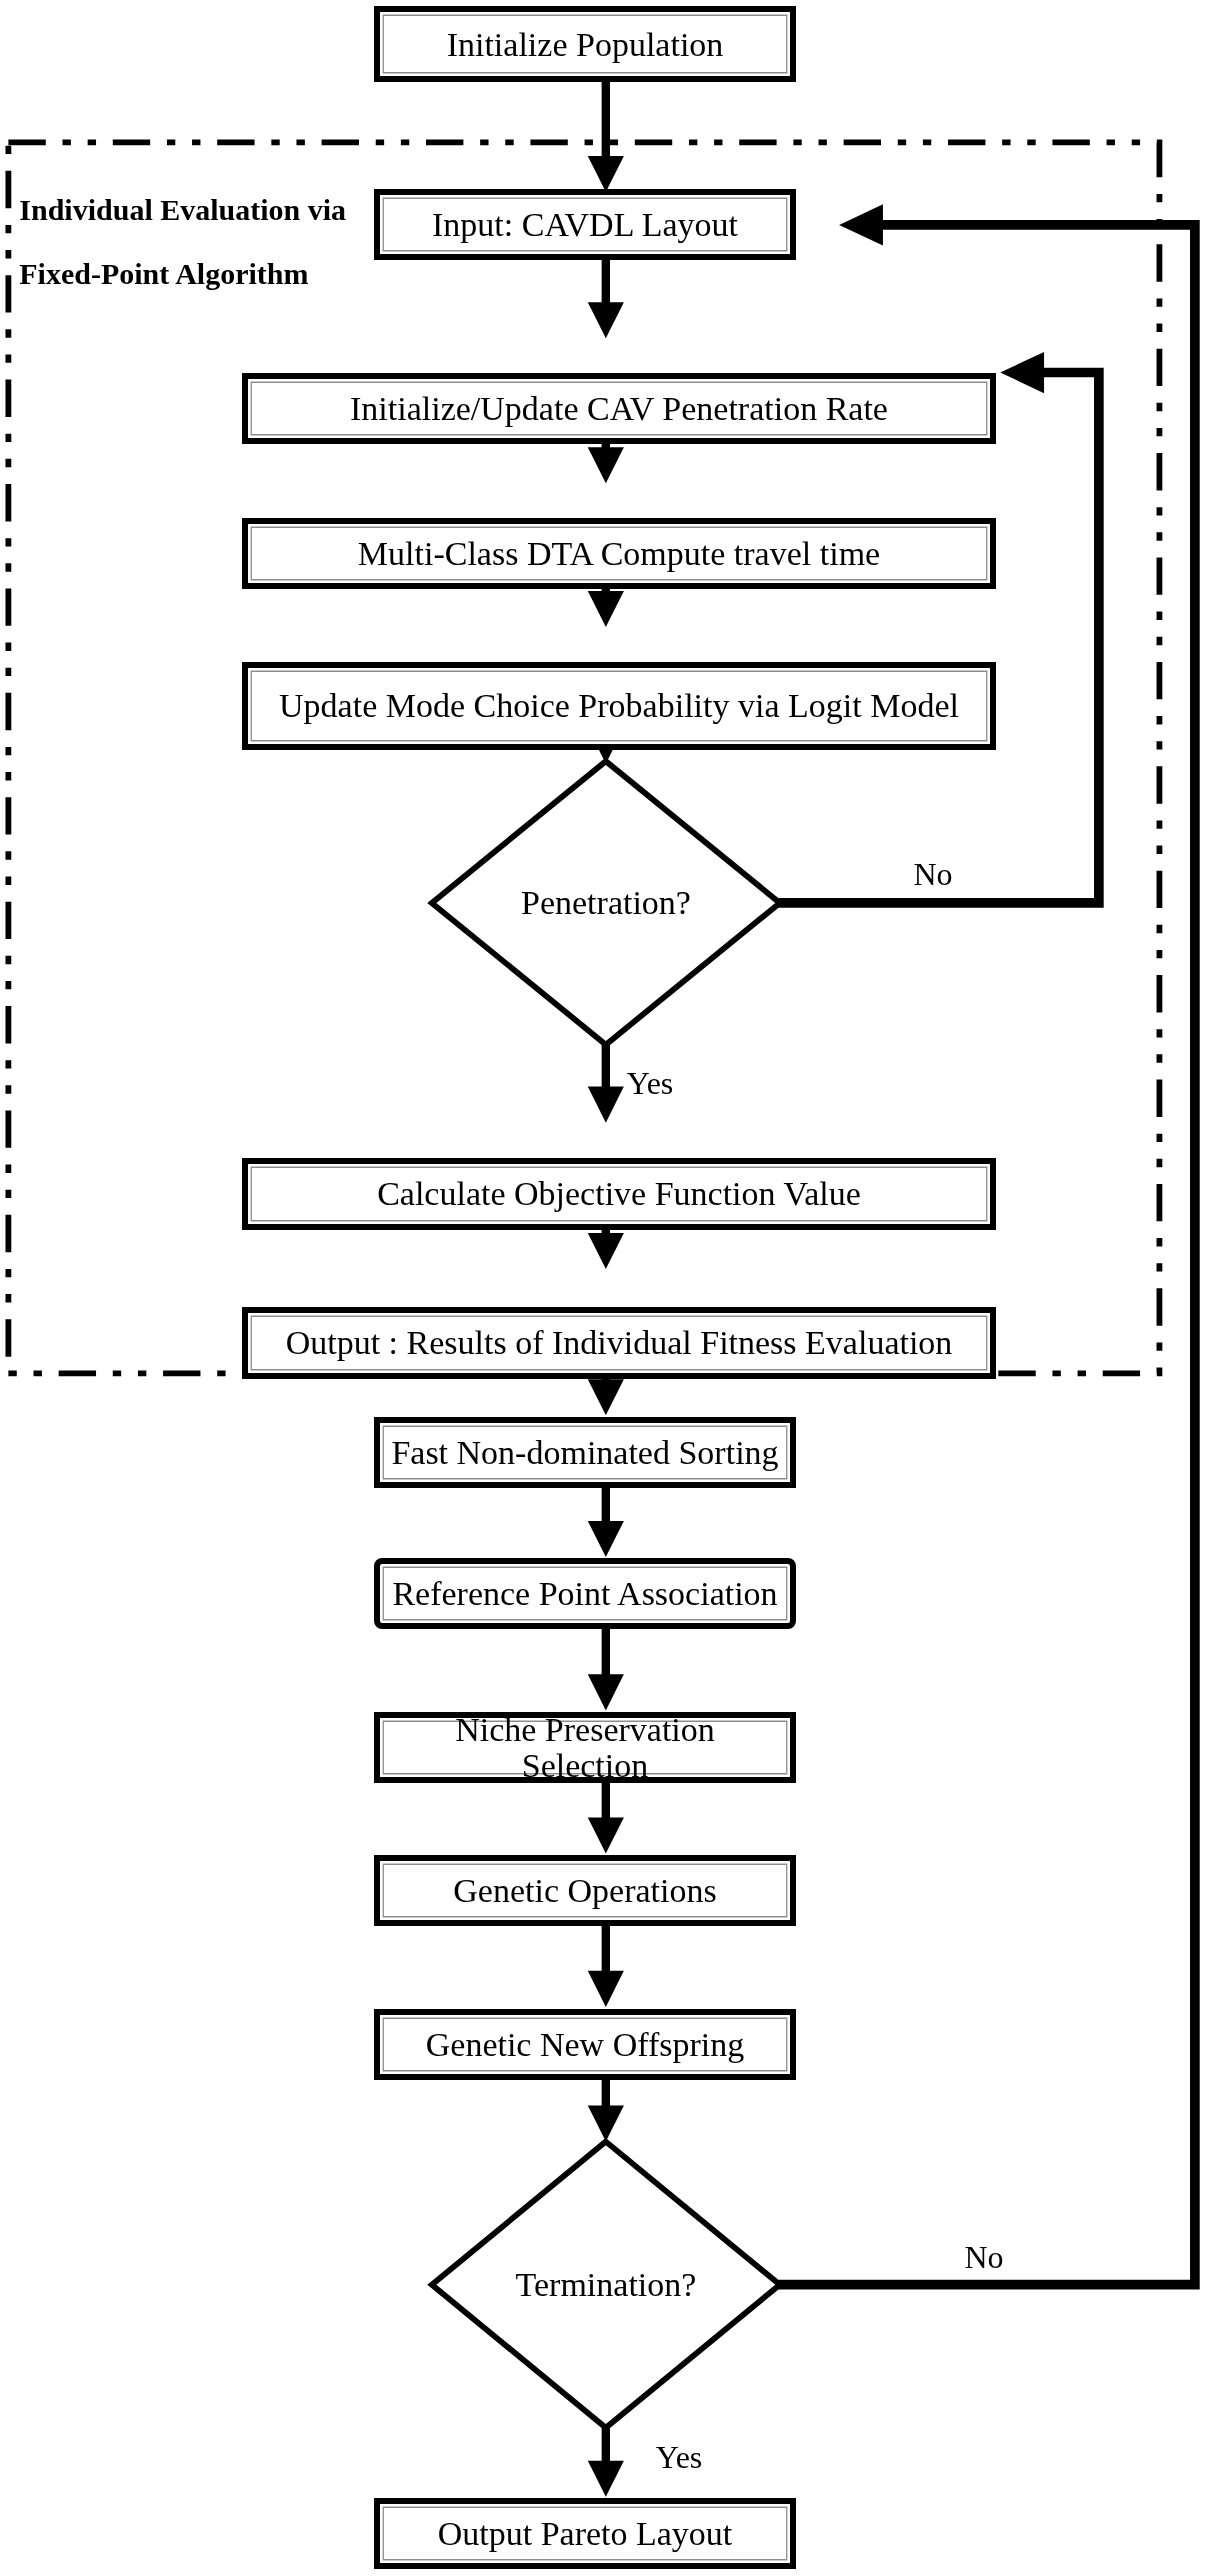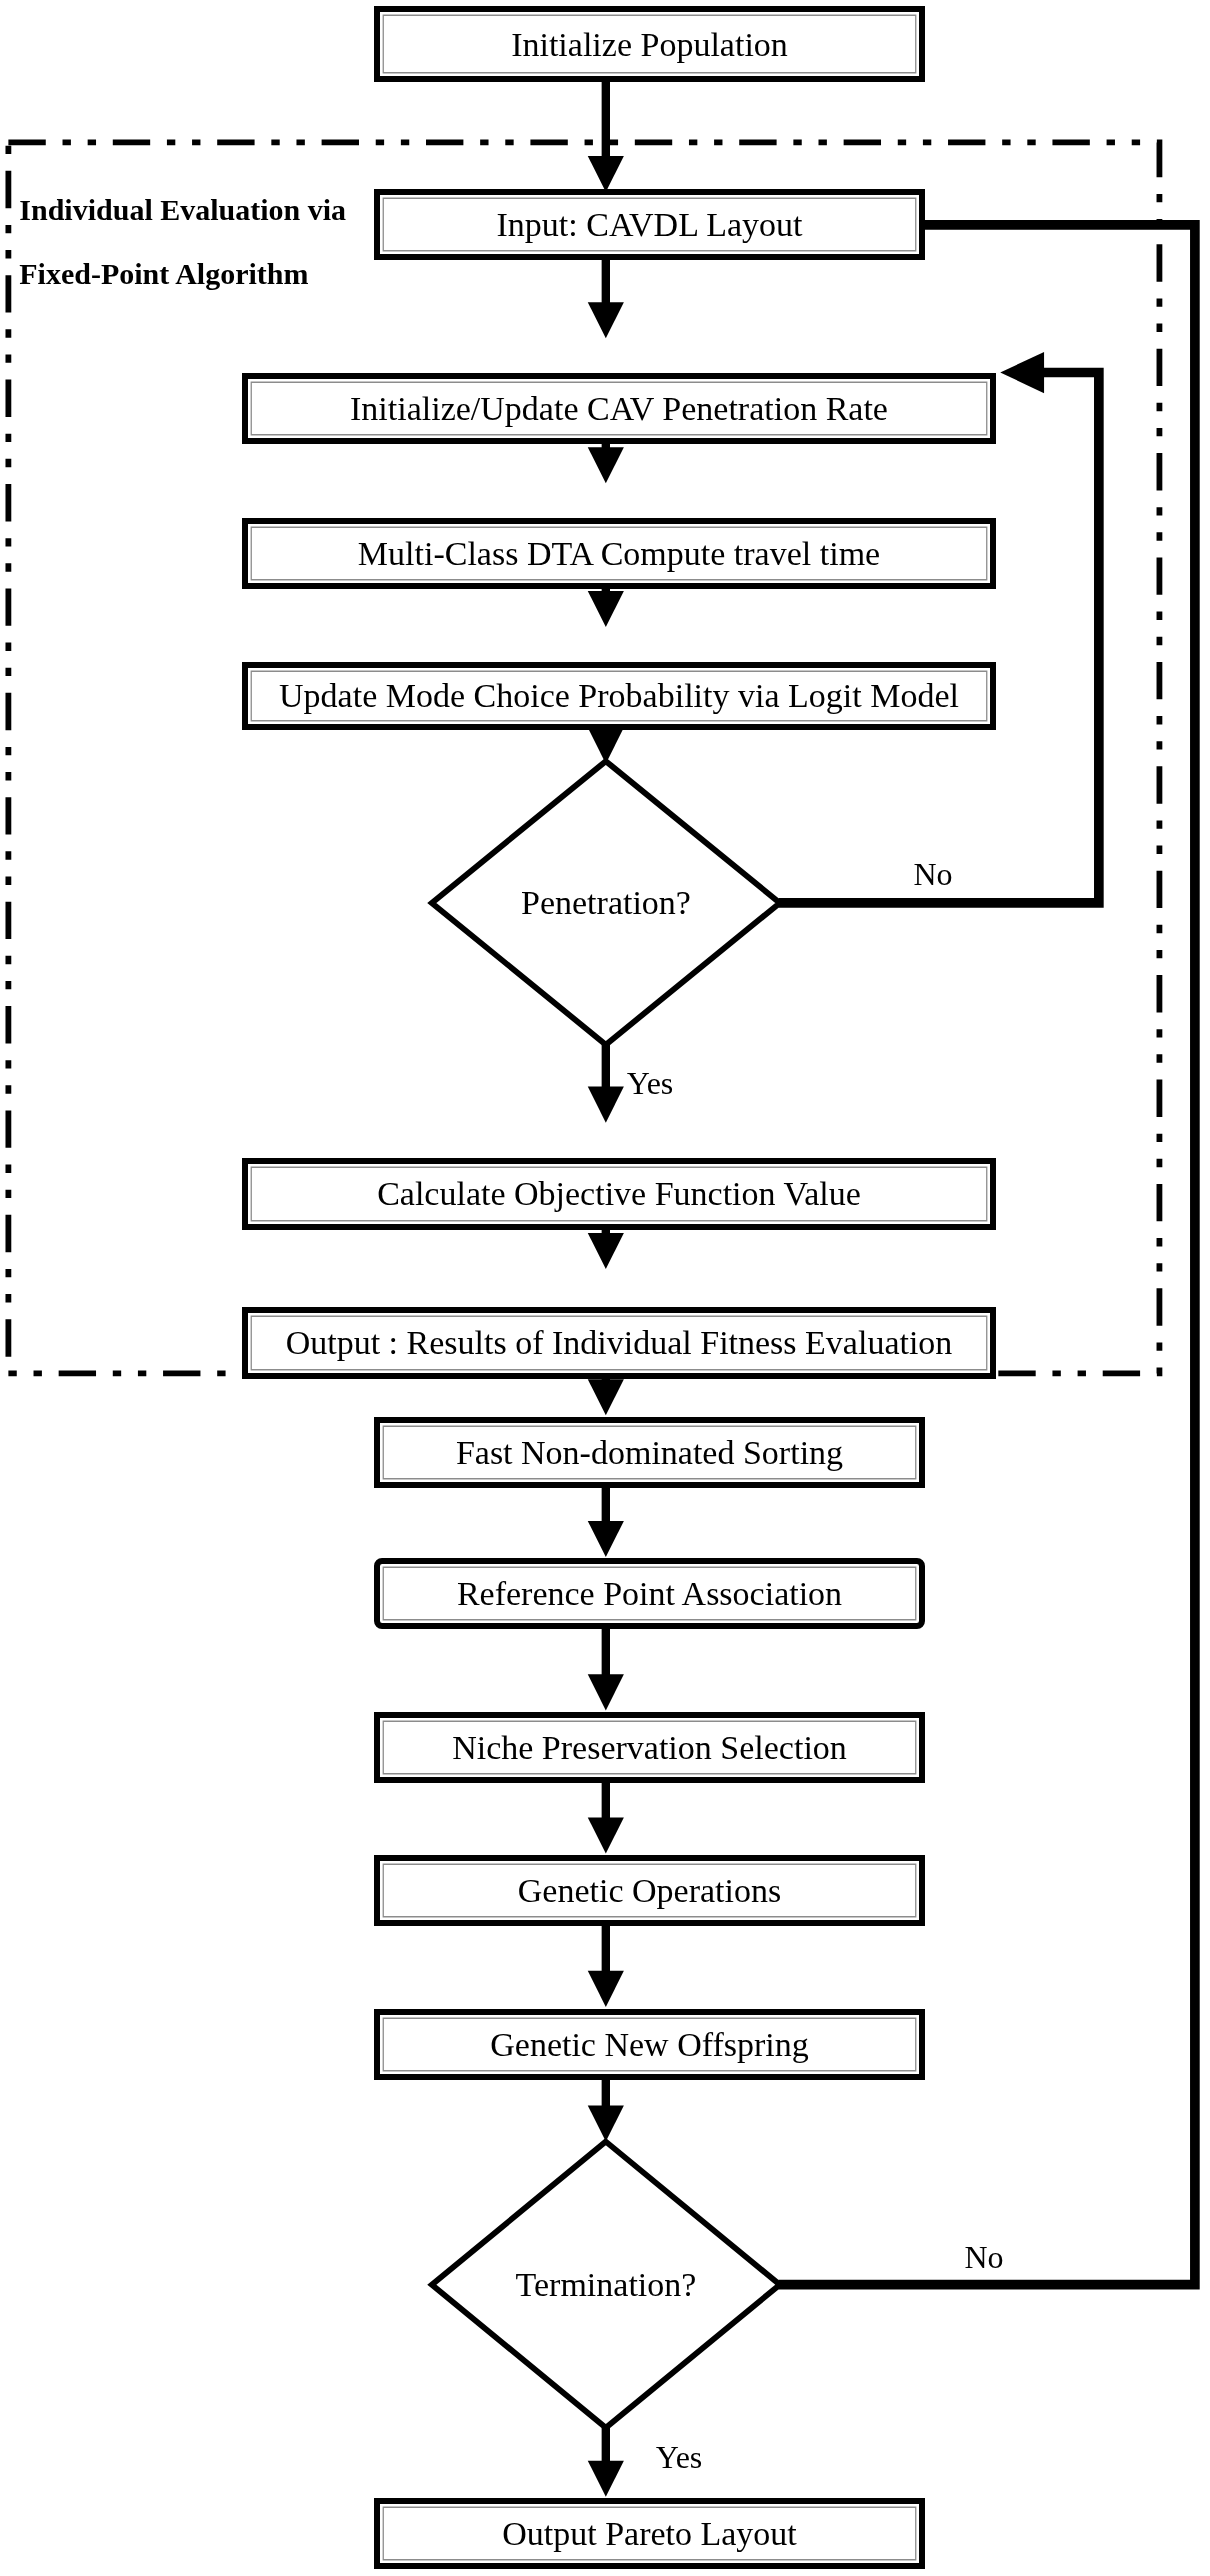--- a/index.html
+++ b/index.html
@@ -21,21 +21,21 @@
     position: absolute;
     box-sizing: border-box;
     border: 6.4px solid #000;
     background: #fff;
     display: flex;
     align-items: center;
     justify-content: center;
     text-align: center;
     box-shadow: inset 0 0 0 2.6px #ffffff, inset 0 0 0 3.9px rgba(0,0,0,0.45);
   }
-  .narrow { width: 551px; }
+  .narrow { width: 422px; }
   .wide  { width: 754px; margin-top: 37px; }
   .box-text {
     font-size: 34px;
     line-height: 1.05;
     padding: 0 7.7px;
     color: #000;
   }
   .diamond-label {
     position: absolute;
     width: 348px;
@@ -151,21 +151,21 @@
   </div>
 
   <div class="box wide" style="left:242px; top:336px; height:71px;">
     <span class="box-text">Initialize/Update CAV Penetration Rate</span>
   </div>
 
   <div class="box wide" style="left:242px; top:481px; height:71px;">
     <span class="box-text">Multi-Class DTA Compute travel time</span>
   </div>
 
-  <div class="box wide" style="left:242px; top:625px; height:68px;">
+  <div class="box wide" style="left:242px; top:625px; height:88px;">
     <span class="box-text">Update Mode Choice Probability via Logit Model</span>
   </div>
 
   <div class="box wide" style="left:242px; top:1121px; height:72px;">
     <span class="box-text">Calculate Objective Function Value</span>
   </div>
 
   <div class="box wide" style="left:242px; top:1270px; height:72px;">
     <span class="box-text">Output : Results of Individual Fitness Evaluation</span>
   </div>

